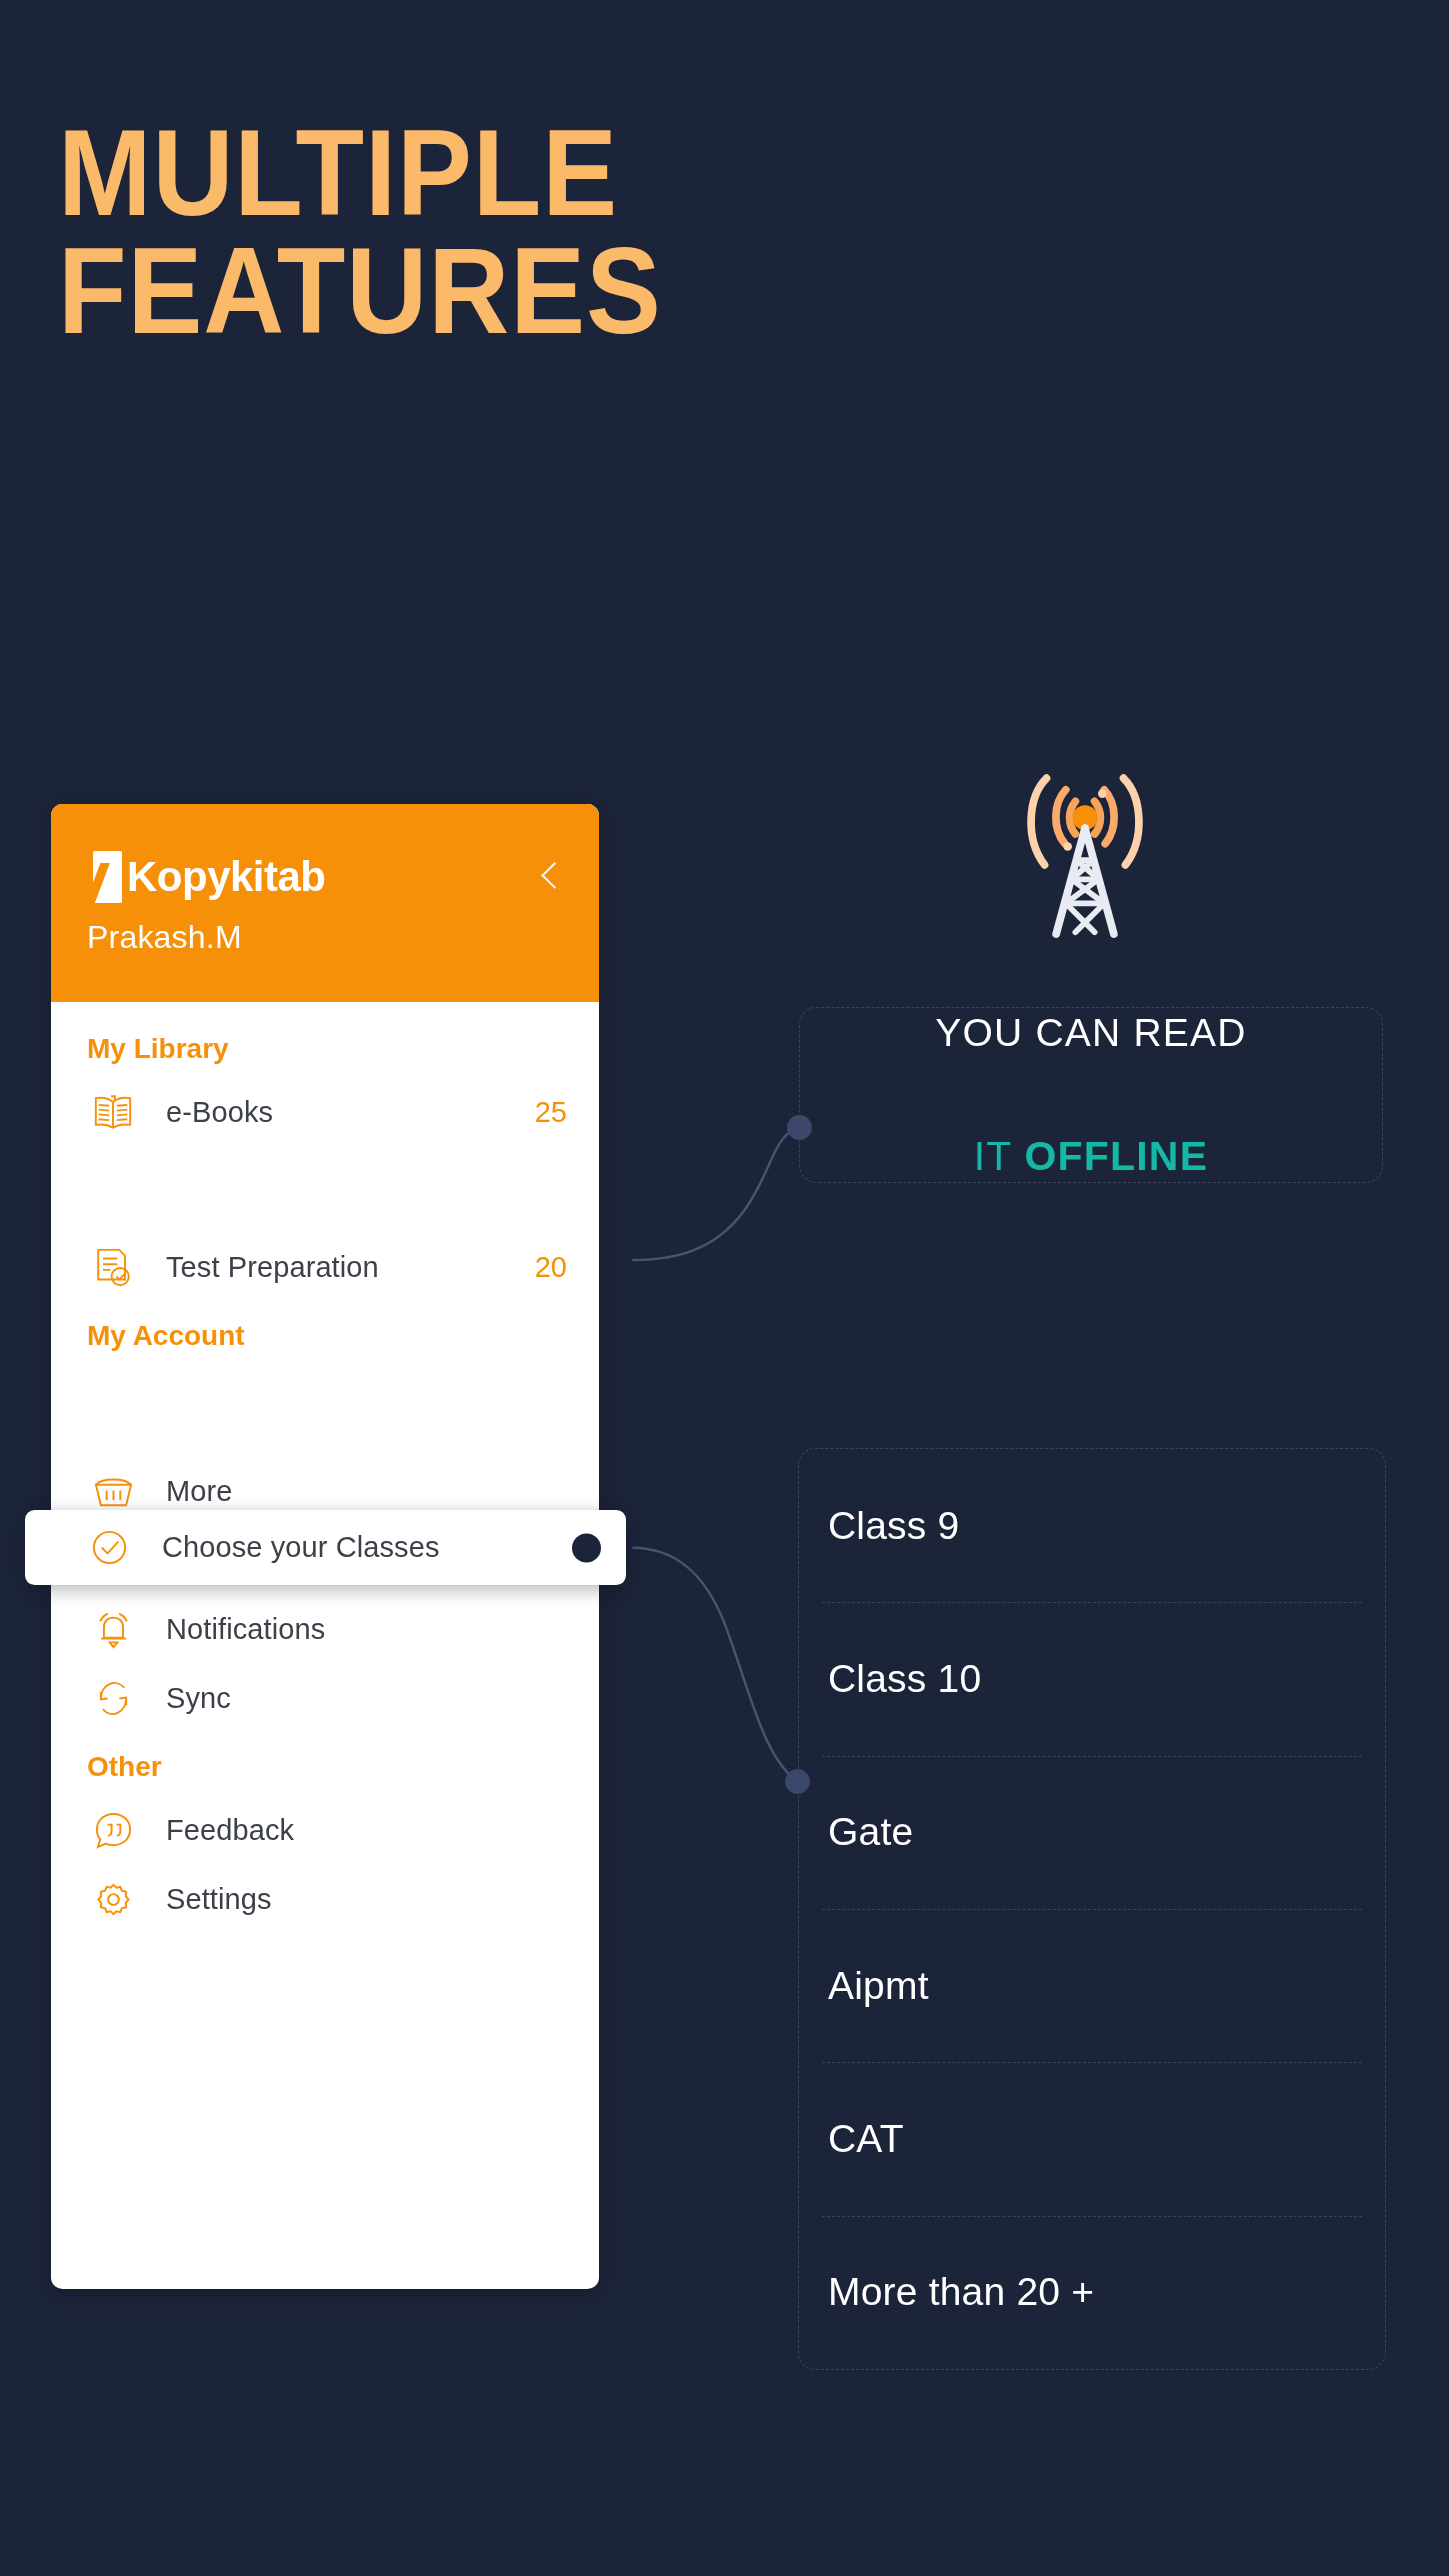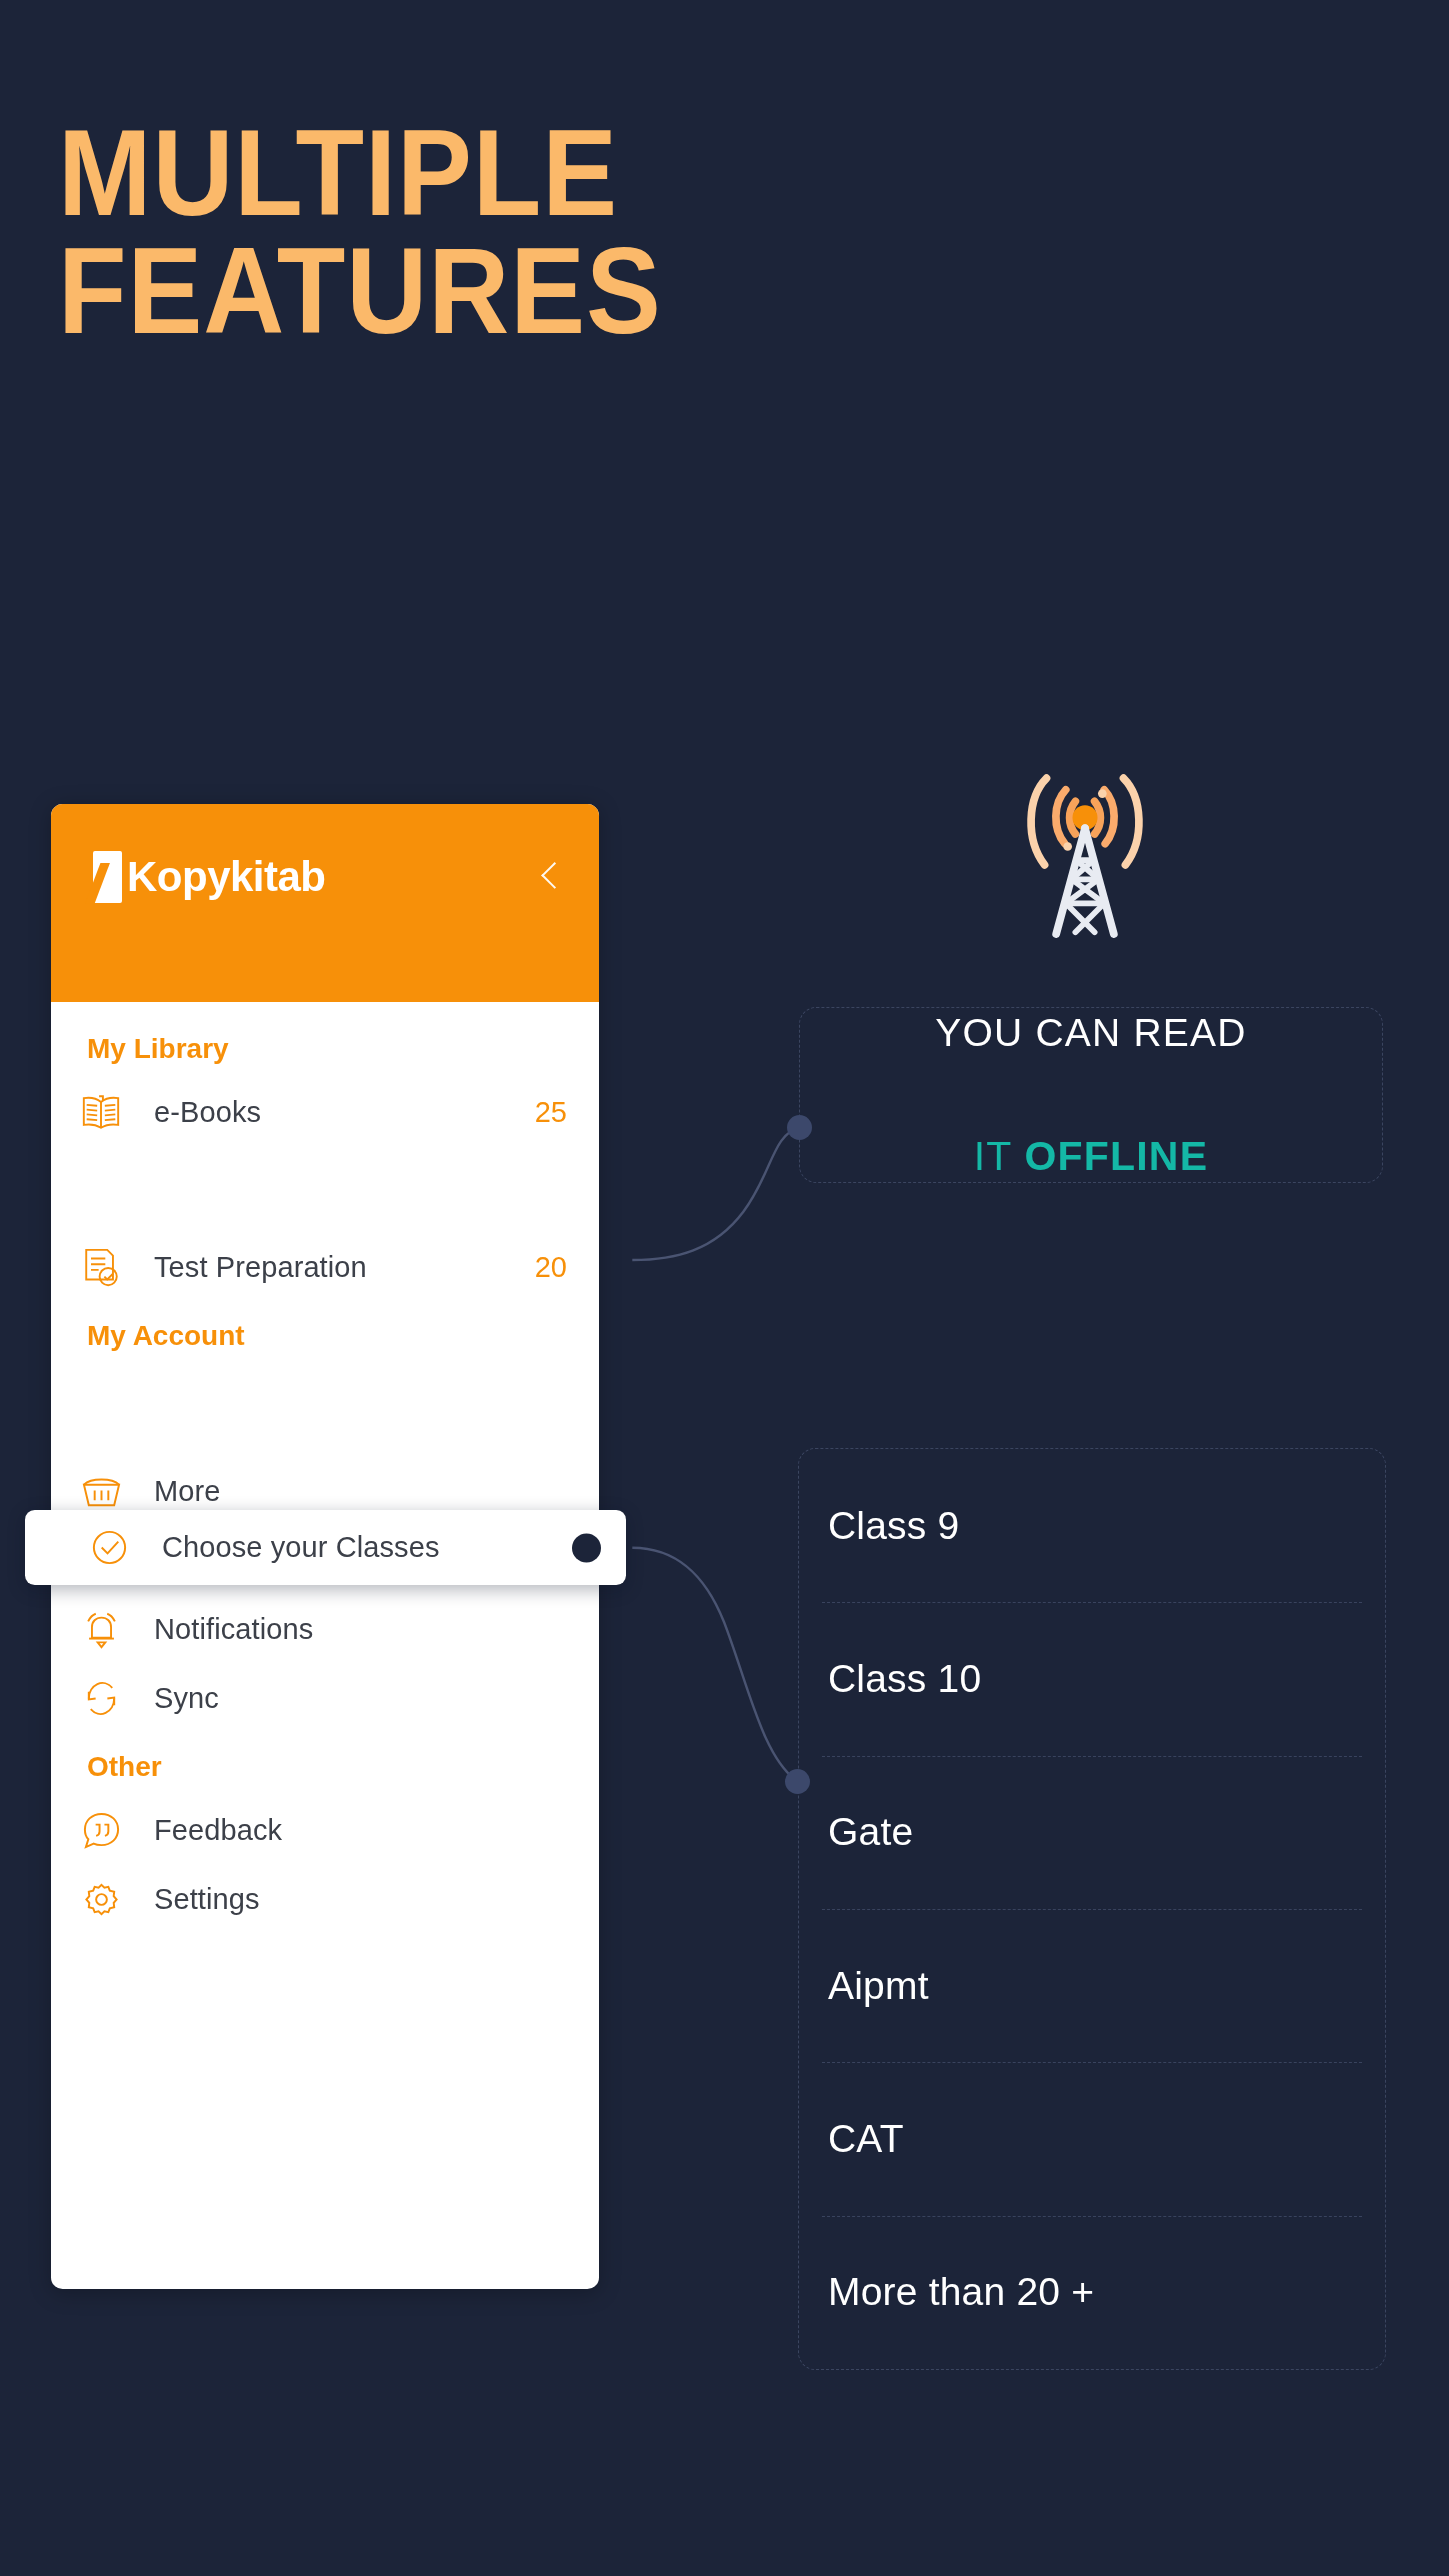--- a/index.html
+++ b/index.html
@@ -123,21 +123,21 @@
     font-size: 28px;
     font-weight: bold;
     padding: 17.4px 0 13.5px 36px;
   }
 
   .menu-row {
     position: relative;
     display: flex;
     align-items: center;
     height: 69px;
-    padding-left: 28px;
+    padding-left: 40px;
     padding-right: 32px;
   }
   .menu-row .ic {
     width: 44px;
     height: 44px;
     flex: 0 0 44px;
     display: flex;
     align-items: center;
     justify-content: center;
   }
@@ -277,20 +277,21 @@
   </svg>
 
   <div class="drawer">
 
     <div class="drawer-header">
       <div class="logo-row">
         <span class="logo-mark"></span>
         <span class="logo-text"><span>Kopy</span><span class="thin">kitab</span></span>
       </div>
       <div class="chevron-left"></div>
+      <div class="username">Prakash.M</div>
     </div>
 
     <div class="menu">
 
       <div class="section-label">My Library</div>
 
       <div class="menu-row">
         <span class="ic">
           <svg width="42" height="39" viewBox="0 0 44 40" fill="none" stroke="#F79009" stroke-width="2">
             <path d="M22 9 C17 5 10 4 4 5 L4 33 C10 32 17 33 22 36 C27 33 34 32 40 33 L40 5 C34 4 27 5 22 9 Z"></path>

